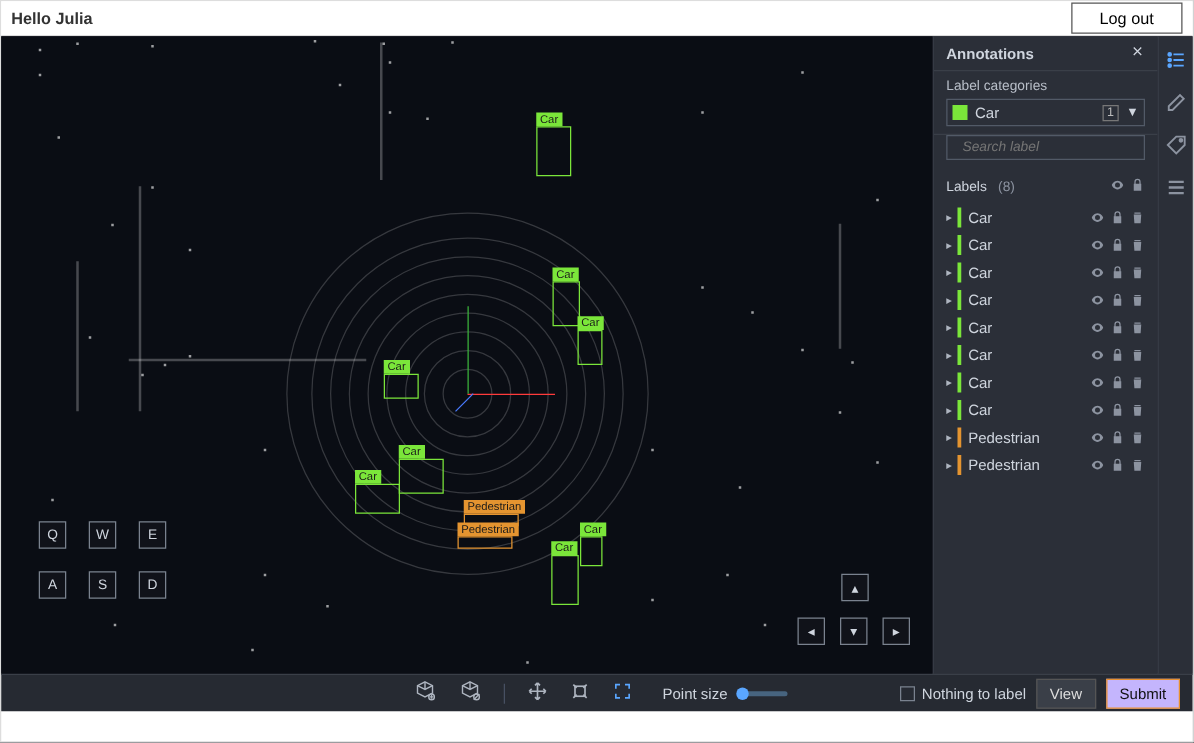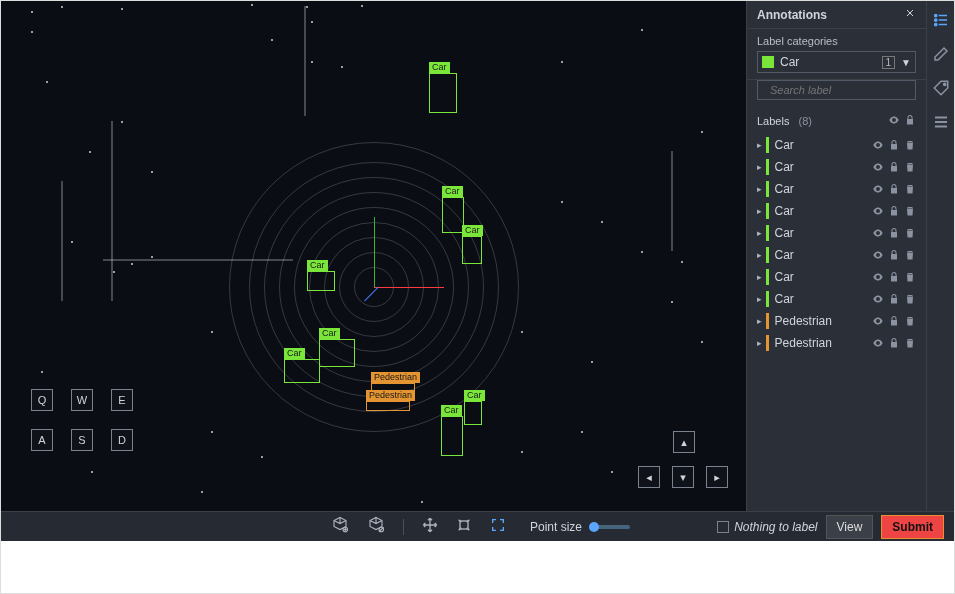--- a/index.html
+++ b/index.html
@@ -136,35 +136,39 @@
     .bb-icons .sep { width: 1px; height: 16px; background: #475062; }
     .pt-size { display: flex; align-items: center; gap: 8px; margin-left: 24px; }
     .slider {
       width: 40px; height: 4px; background: #47647f; border-radius: 2px; position: relative; cursor: pointer;
     }
     .slider .thumb {
       position: absolute; left: 10%; top: 50%; transform: translate(-50%,-50%);
       width: 10px; height: 10px; border-radius: 50%; background: #5aa6ff;
     }
     .right-actions { display: flex; align-items: center; gap: 8px; margin-left: auto; }
-    .chk { display: flex; align-items: center; gap: 5px; cursor: pointer; font-style: italic;}
+    .chk { display: flex; align-items: center; gap: 5px; cursor: pointer;}
     .chk-box { width: 12px; height: 12px; border: 1px solid #7a828f; }
     .btn { padding: 4px 10px; font-size: 12px; border: 1px solid #555; cursor: pointer; }
     .btn-save { background: #3a3f48; color: #ddd; }
-    .btn-submit { background: #ef4444; color: #111; border-color: #e8902f; font-weight: 700; }
+    .btn-submit { background: #c4b5fd; color: #111; border-color: #e8902f; font-weight: 400; }
 
     .close-x { cursor: pointer; }
 
     svg.mini { width: 12px; height: 12px; }
   </style>
 </head>
 <body>
 
 <div class="app-wrap">
 
+  <div class="header">
+    <div class="greeting">Hello Julia</div>
+    <button class="logout-btn">Log out</button>
+  </div>
 
 
   <div class="main">
 
     <div class="viewport">
 
       <div class="rings">
         <div class="ring" style="width:40px;height:40px;left:-20px;top:-20px;"></div>
         <div class="ring" style="width:70px;height:70px;left:-35px;top:-35px;"></div>
         <div class="ring" style="width:100px;height:100px;left:-50px;top:-50px;"></div>

